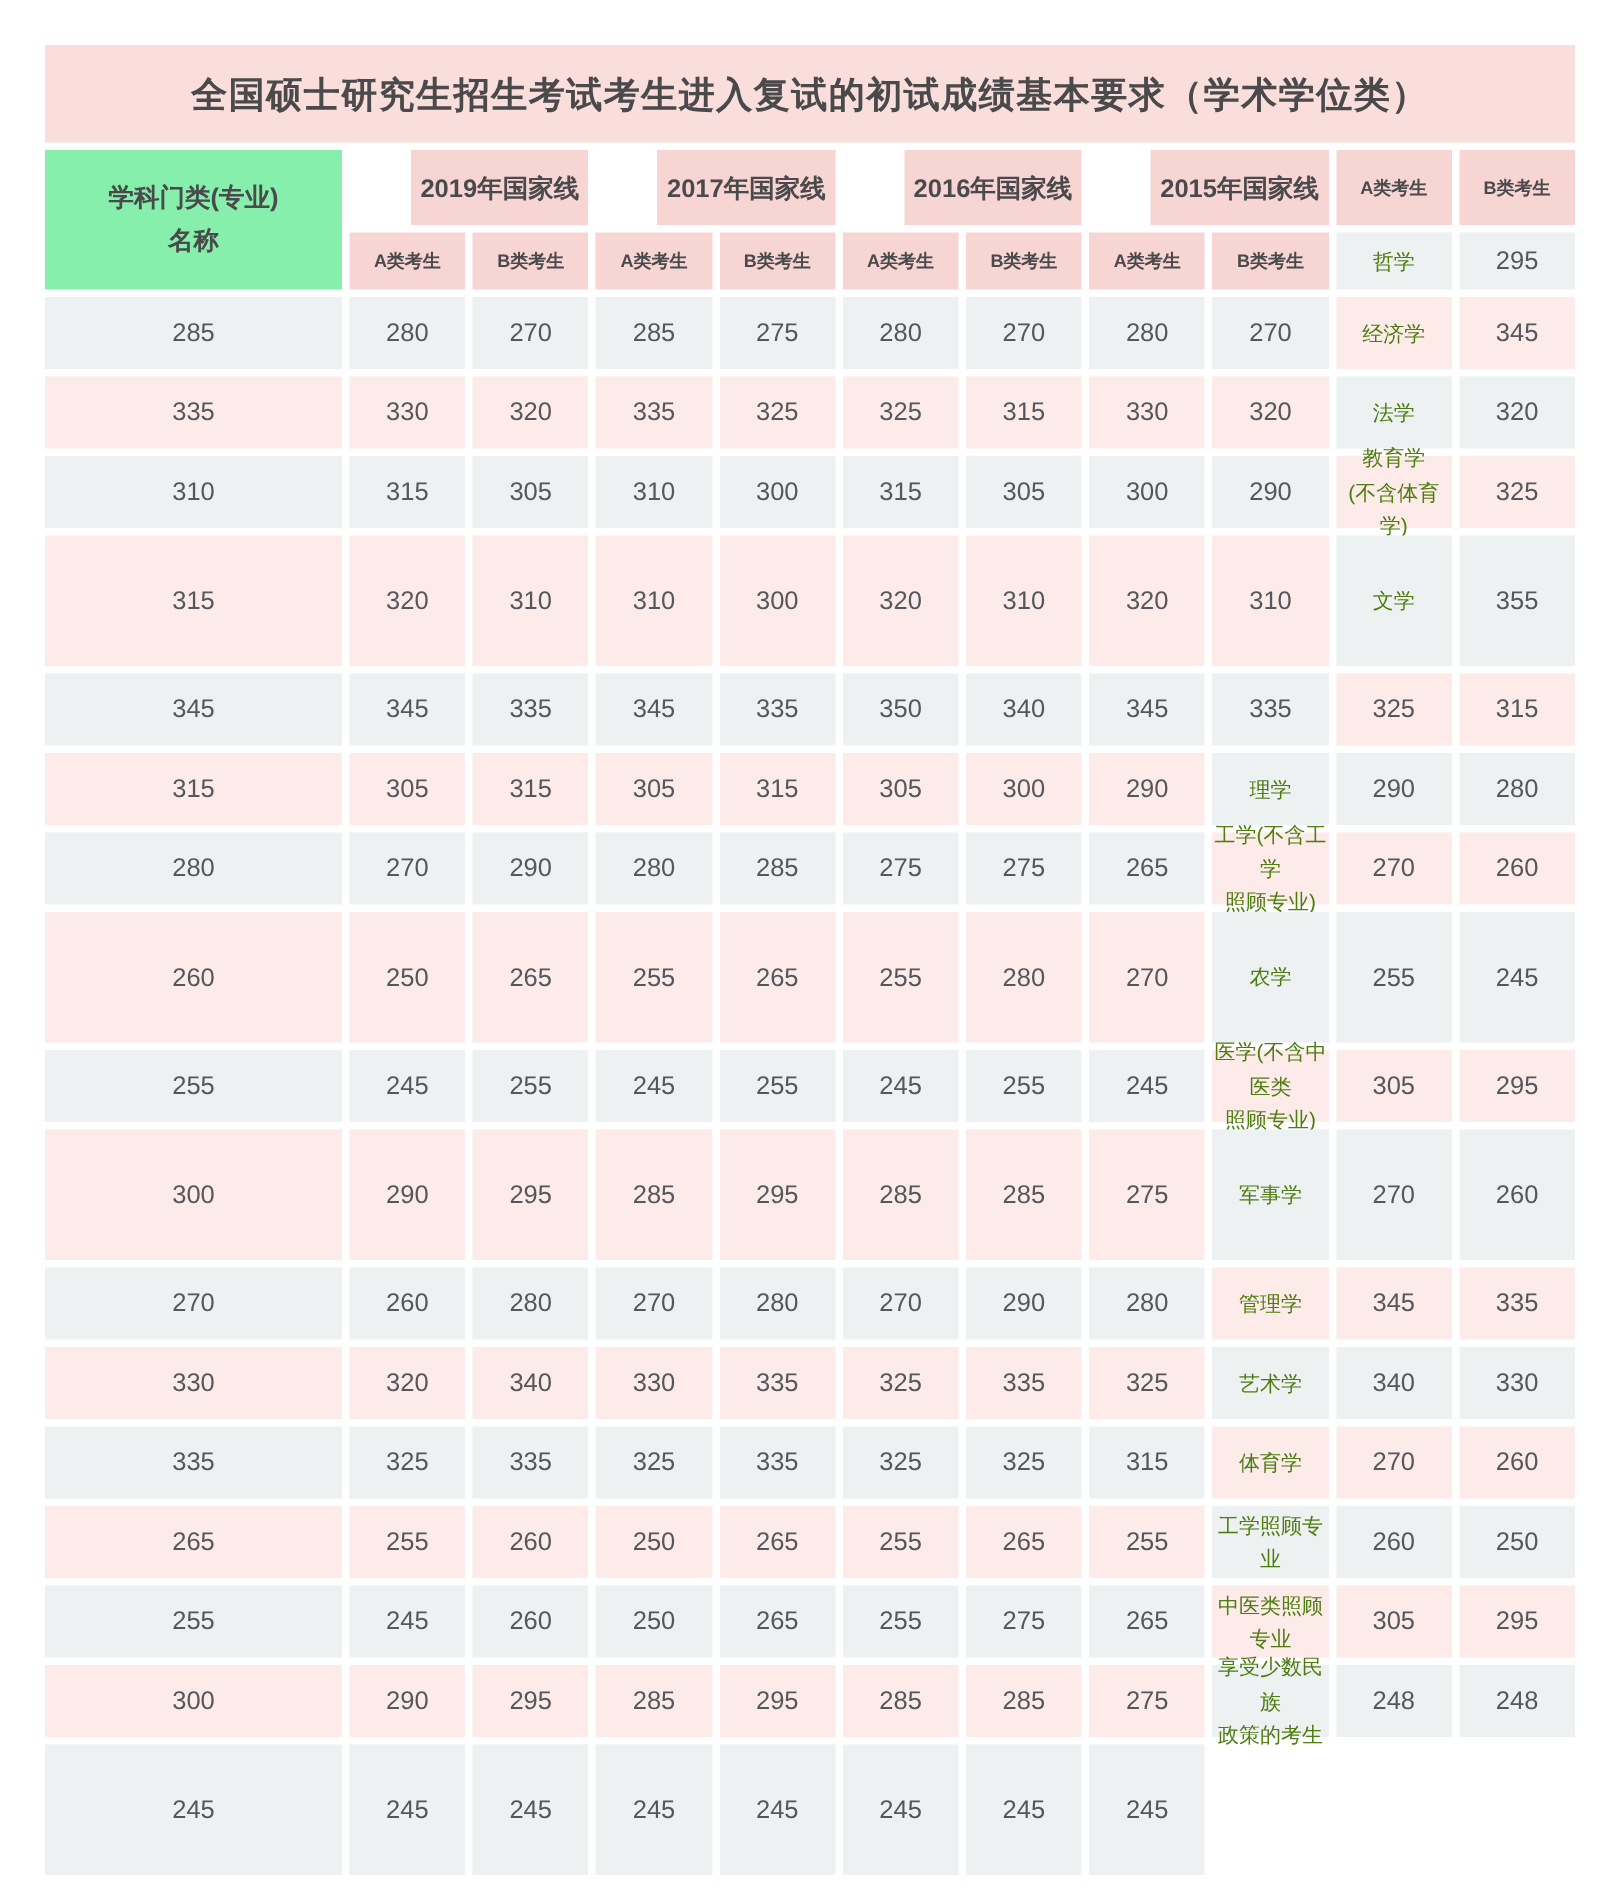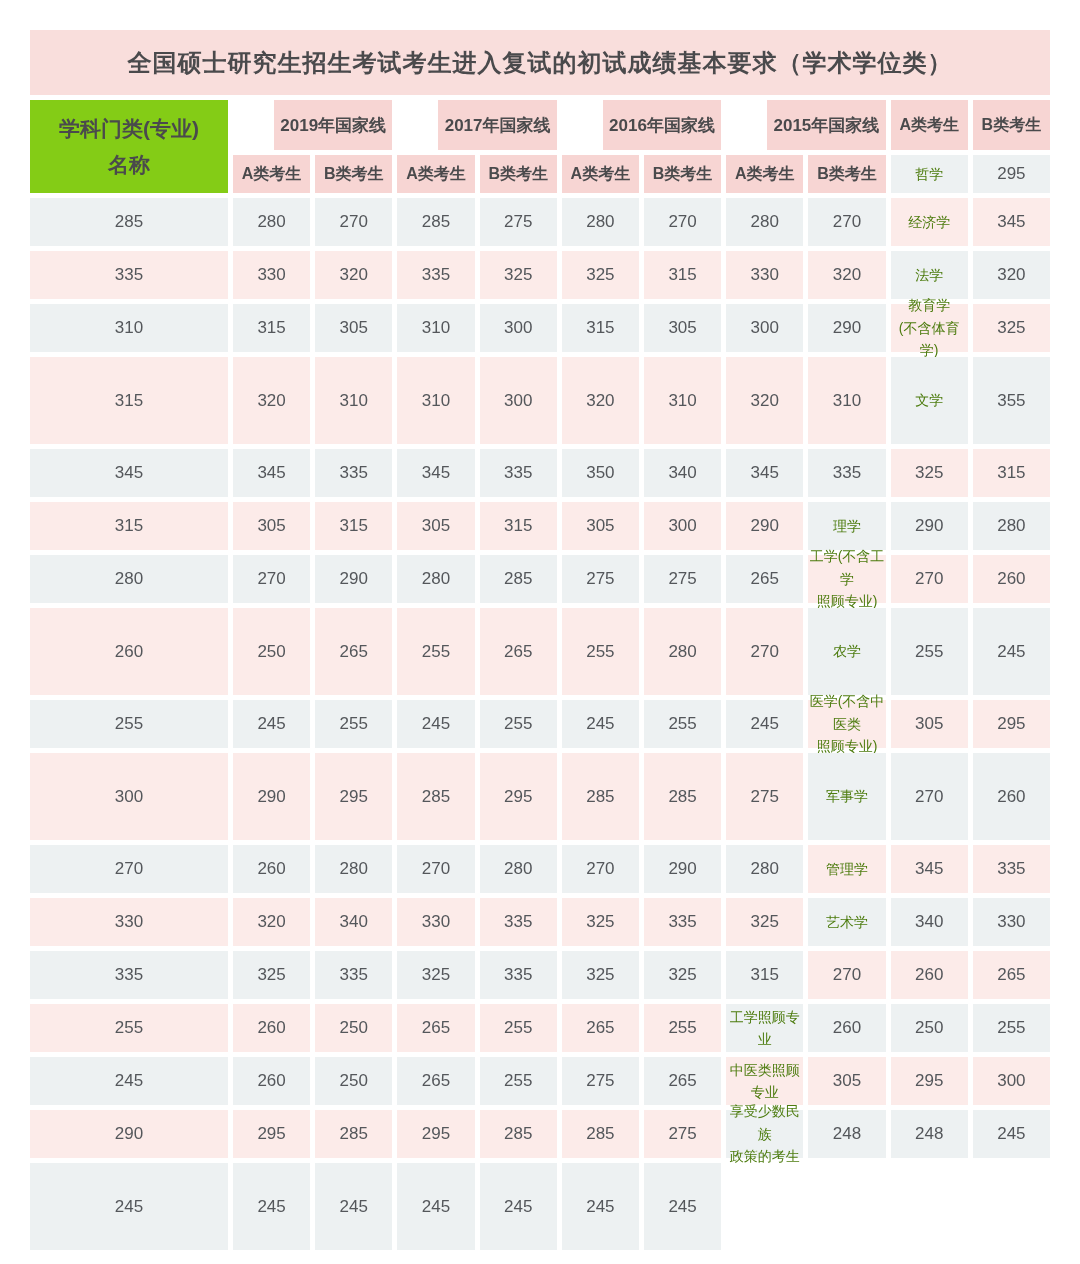--- a/index.html
+++ b/index.html
@@ -39,39 +39,39 @@
   }
   .cell {
     display: flex;
     align-items: center;
     justify-content: center;
     text-align: center;
   }
   .corner {
     grid-row: 1 / span 2;
     grid-column: 1;
-    background: #84cc16;
+    background: #86efac;
     font-weight: 600;
-    font-size: 21px;
+    font-size: 17px;
     color: #4a4a4c;
     white-space: pre-line;
     line-height: 1.7;
   }
   .yearhead {
     grid-column: span 2;
     background: #f7d5d3;
     font-weight: 600;
     font-size: 17px;
     color: #4a4a4c;
     margin-left: 41px;
   }
   .subhead {
     background: #f7d5d3;
     font-weight: 600;
-    font-size: 16px;
+    font-size: 12px;
     color: #4a4a4c;
   }
   .label {
     font-size: 14px;
     color: #4d7c0f;
     white-space: pre-line;
     line-height: 1.6;
   }
   .num {
     font-size: 17px;
@@ -244,20 +244,21 @@
       <div class="cell num r-gray">340</div>
       <div class="cell num r-gray">330</div>
       <div class="cell num r-gray">335</div>
       <div class="cell num r-gray">325</div>
       <div class="cell num r-gray">335</div>
       <div class="cell num r-gray">325</div>
       <div class="cell num r-gray">335</div>
       <div class="cell num r-gray">325</div>
       <div class="cell num r-gray">325</div>
       <div class="cell num r-gray">315</div>
+      <div class="cell label r-pink">体育学</div>
       <div class="cell num r-pink">270</div>
       <div class="cell num r-pink">260</div>
       <div class="cell num r-pink">265</div>
       <div class="cell num r-pink">255</div>
       <div class="cell num r-pink">260</div>
       <div class="cell num r-pink">250</div>
       <div class="cell num r-pink">265</div>
       <div class="cell num r-pink">255</div>
       <div class="cell num r-pink">265</div>
       <div class="cell num r-pink">255</div>

